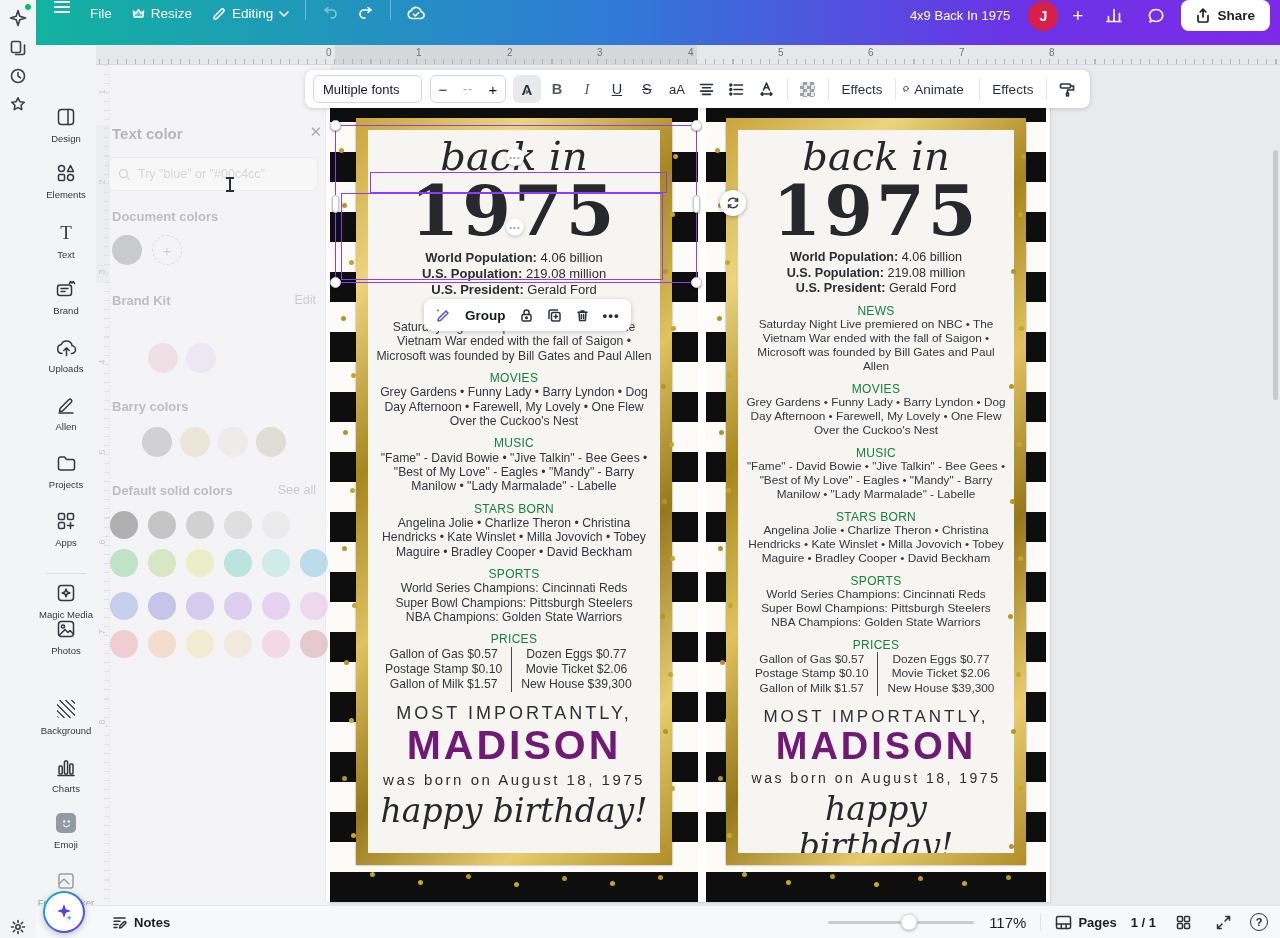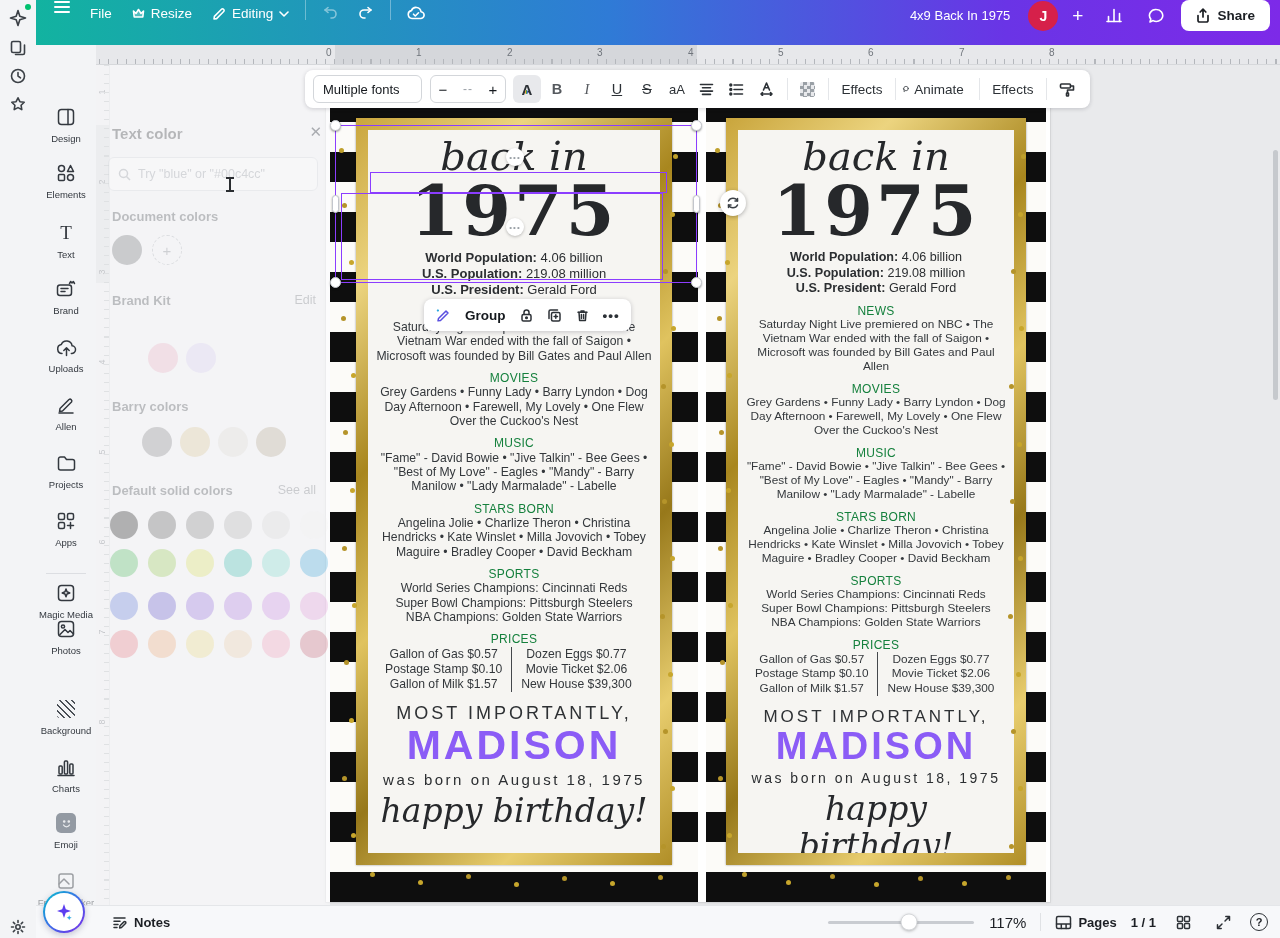--- a/index.html
+++ b/index.html
@@ -81,21 +81,21 @@
   .p-year { font-family:"DejaVu Serif",serif; font-weight:700; font-size:70px; line-height:.92; letter-spacing:3px; }
   .p-stats { margin-top:7px; font-size:13px; line-height:1.22; color:#2b2e31; }
   .p-stats b { font-weight:700; }
   .p-sec { margin-top:8px; }
   .p-h { font-size:12px; font-weight:400; letter-spacing:.3px; color:#15803d; line-height:1.18; }
   .p-b { font-size:12.2px; line-height:1.18; color:#34383c; }
   .p-prices { display:flex; justify-content:flex-start; }
   .p-col { font-size:12.2px; line-height:1.25; padding:0 9px; color:#34383c; }
   .p-col.r { border-left:1.5px solid #45484c; }
   .p-most { margin-top:11px; font-size:18px; letter-spacing:3px; color:#2e3134; }
-  .p-name { font-size:41px; font-weight:800; letter-spacing:3px; line-height:1.04; color:#8b5cf6; }
+  .p-name { font-size:41px; font-weight:800; letter-spacing:3px; line-height:1.04; color:#701a75; }
   .p-born { font-size:15px; letter-spacing:2.5px; margin-top:4px; color:#2b2e31; }
   .p-close { font-family:"DejaVu Serif",serif; font-style:italic; font-weight:500; font-size:33px; margin-top:5px; line-height:1.1; }
 
   
   .sel { position:absolute; border:1.5px solid #8b3dff; z-index:30; pointer-events:none; }
   .handle-c { position:absolute; width:11px; height:11px; border-radius:50%; background:#fff;
     border:1px solid #c3c6cc; box-shadow:0 1px 2px rgba(0,0,0,.35); z-index:32; }
   .handle-p { position:absolute; width:7px; height:18px; border-radius:4px; background:#fff;
     border:1px solid #c3c6cc; box-shadow:0 1px 2px rgba(0,0,0,.35); z-index:32; }
   .center-chip { position:absolute; width:18px; height:18px; border-radius:50%; background:#fff;

